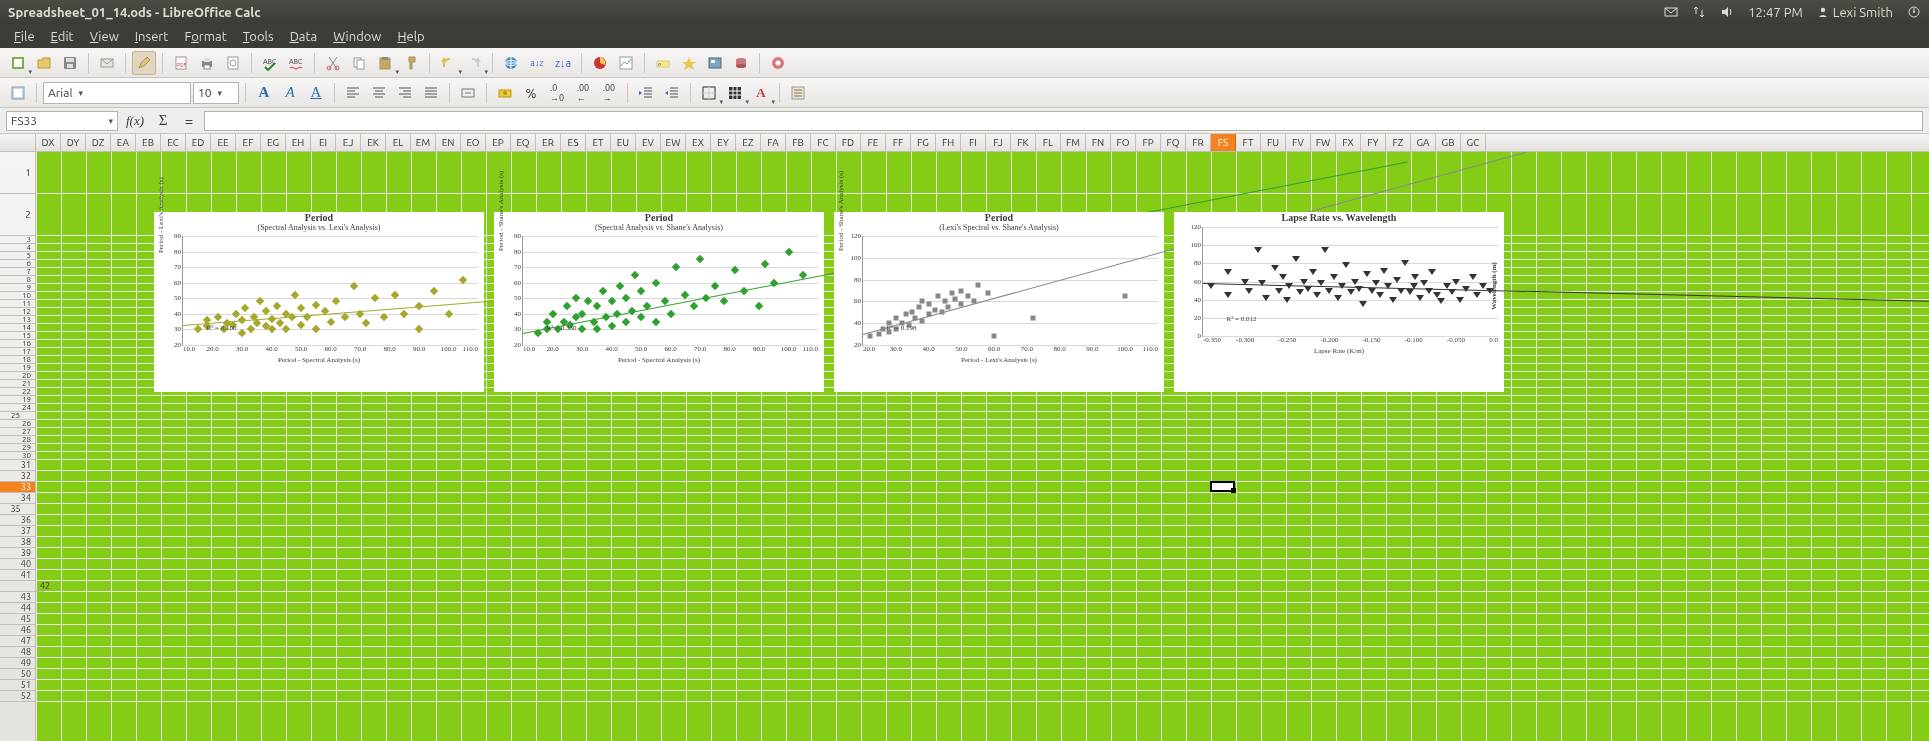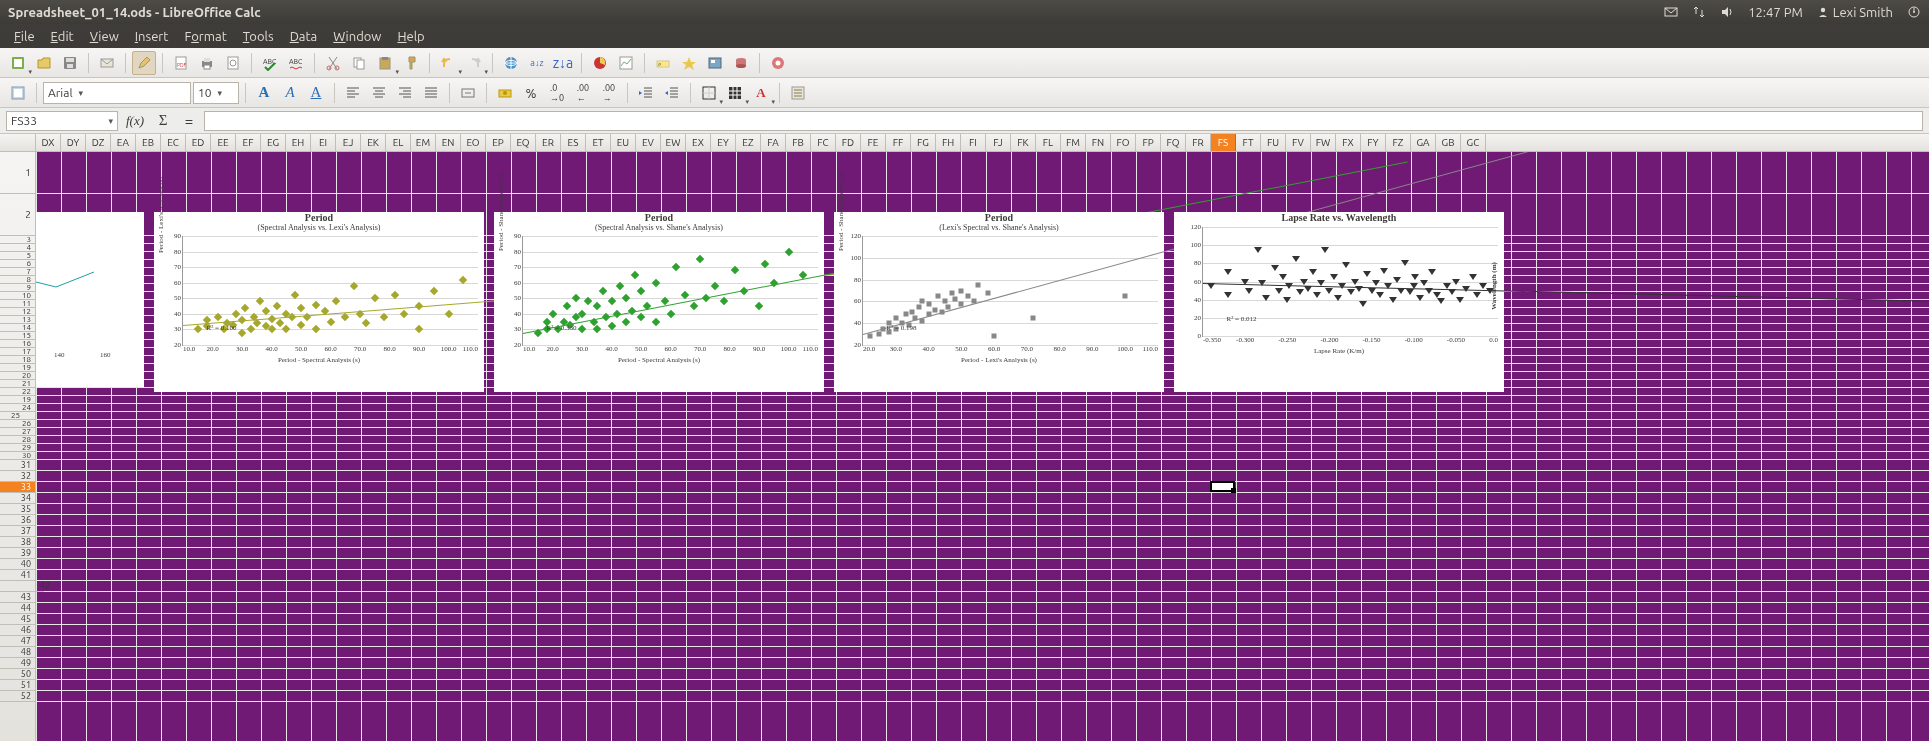--- a/index.html
+++ b/index.html
@@ -31,21 +31,21 @@
 
 .formulabar { background: #ededeb; border-bottom: 1px solid #c9c6c0; height: 26px; display: flex; align-items: center; padding: 0 6px; gap: 6px; }
 .cellref { width: 112px; height: 20px; border: 1px solid #b8b4aa; background: #fff; padding: 0 4px; display: flex; align-items: center; }
 .cellref .arrow { margin-left: auto; font-size: 9px; color: #555; }
 .fx { font-style: italic; font-family: serif; font-size: 13px; width: 22px; text-align: center; }
 .sigma { font-family: serif; font-size: 15px; width: 22px; text-align: center; }
 .eq { font-size: 15px; width: 18px; text-align: center; }
 .formula-input { flex: 1; height: 20px; border: 1px solid #b8b4aa; background: #fff; }
 
 
-.sheet { position: relative; background: #701a75; height: calc(741px - 24px - 24px - 30px - 30px - 26px); overflow: hidden; }
+.sheet { position: relative; background: #84cc16; height: calc(741px - 24px - 24px - 30px - 30px - 26px); overflow: hidden; }
 .colhdrs { position: absolute; top: 0; left: 36px; right: 0; height: 18px; background: linear-gradient(#f5f4f2,#e4e2dd); border-bottom: 1px solid #c0beb8; display: flex; z-index: 5; }
 .colhdr { width: 25.0px; border-right: 1px solid #c0beb8; text-align: center; font-size: 10px; color: #333; line-height: 18px; flex-shrink: 0; }
 .colhdr.sel { background: #f58220; color: #fff; border-right-color: #d86600; }
 .corner { position: absolute; top: 0; left: 0; width: 36px; height: 18px; background: linear-gradient(#f5f4f2,#e4e2dd); border-right: 1px solid #c0beb8; border-bottom: 1px solid #c0beb8; z-index: 6; }
 .rowhdrs { position: absolute; top: 18px; left: 0; width: 36px; bottom: 0; background: linear-gradient(#f5f4f2,#e4e2dd); border-right: 1px solid #c0beb8; z-index: 5; }
 .rowhdr { border-bottom: 1px solid #c0beb8; text-align: right; padding-right: 4px; font-size: 10px; color: #333; }
 .rowhdr.h-tall { height: 42px; line-height: 42px; }
 .rowhdr.h-norm { height: 8px; line-height: 8px; font-size: 8px; }
 .rowhdr.h-med { height: 11px; line-height: 11px; font-size: 9px; }
 .rowhdr.sel { background: #f58220; color: #fff; }
@@ -245,21 +245,21 @@
       <svg width="16" height="16">
         <circle cx="8" cy="8" r="6" fill="#4a90c7"></circle>
         <ellipse cx="8" cy="8" rx="6" ry="2.5" fill="none" stroke="#fff"></ellipse>
         <path d="M8 2 L8 14 M2 8 L14 8" stroke="#fff"></path>
       </svg>
     </span>
   <span class="tbtn">
       <text style="font-size:9px;color:#36c">a↓z</text>
     </span>
   <span class="tbtn">
-      <text style="font-size:14px;color:#36c">z↓a</text>
+      <text style="font-size:11px;color:#36c">z↓a</text>
     </span>
   <span class="sep"></span>
   <span class="tbtn">
       <svg width="16" height="16">
         <circle cx="8" cy="8" r="6" fill="#c33"></circle>
         <path d="M8 8 L8 2 A6 6 0 0 1 13 10 Z" fill="#ec5"></path>
       </svg>
     </span>
   <span class="tbtn">
       <svg width="16" height="16">
@@ -518,49 +518,41 @@
       <div class="rowhdr h-norm" style="height: 8px; line-height: 8px; text-align: center;">25</div>
       <div class="rowhdr h-norm" style="height: 8px; line-height: 8px;">26</div>
       <div class="rowhdr h-norm" style="height: 8px; line-height: 8px;">27</div>
       <div class="rowhdr h-norm" style="height: 8px; line-height: 8px;">28</div>
       <div class="rowhdr h-norm" style="height: 8px; line-height: 8px;">29</div>
       <div class="rowhdr h-norm" style="height: 8px; line-height: 8px;">30</div>
       <div class="rowhdr h-med" style="height: 11px; line-height: 11px;">31</div>
       <div class="rowhdr h-med" style="height: 11px; line-height: 11px;">32</div>
       <div class="rowhdr h-med sel" style="height: 11px; line-height: 11px;">33</div>
       <div class="rowhdr h-med" style="height: 11px; line-height: 11px;">34</div>
-      <div class="rowhdr h-med" style="height: 11px; line-height: 11px;">35</div>
+      <div class="rowhdr h-med" style="height: 11px; line-height: 11px; text-align: center;">35</div>
       <div class="rowhdr h-med" style="height: 11px; line-height: 11px;">36</div>
       <div class="rowhdr h-med" style="height: 11px; line-height: 11px;">37</div>
       <div class="rowhdr h-med" style="height: 11px; line-height: 11px;">38</div>
       <div class="rowhdr h-med" style="height: 11px; line-height: 11px;">39</div>
       <div class="rowhdr h-med" style="height: 11px; line-height: 11px;">40</div>
       <div class="rowhdr h-med" style="height: 11px; line-height: 11px;">41</div>
       <div class="rowhdr h-med" style="height: 11px; line-height: 11px; padding-left: 40px;">42</div>
       <div class="rowhdr h-med" style="height: 11px; line-height: 11px;">43</div>
       <div class="rowhdr h-med" style="height: 11px; line-height: 11px;">44</div>
       <div class="rowhdr h-med" style="height: 11px; line-height: 11px;">45</div>
       <div class="rowhdr h-med" style="height: 11px; line-height: 11px;">46</div>
       <div class="rowhdr h-med" style="height: 11px; line-height: 11px;">47</div>
       <div class="rowhdr h-med" style="height: 11px; line-height: 11px;">48</div>
       <div class="rowhdr h-med" style="height: 11px; line-height: 11px;">49</div>
       <div class="rowhdr h-med" style="height: 11px; line-height: 11px;">50</div>
       <div class="rowhdr h-med" style="height: 11px; line-height: 11px;">51</div>
       <div class="rowhdr h-med" style="height: 11px; line-height: 11px;">52</div>
     </div>
   <div class="grid" id="grid" style="background-image: linear-gradient(transparent 41px, rgb(230, 230, 230) 41px, rgb(230, 230, 230) 42px, transparent 42px, transparent 83px, rgb(230, 230, 230) 83px, rgb(230, 230, 230) 84px, transparent 84px, transparent 91px, rgb(230, 230, 230) 91px, rgb(230, 230, 230) 92px, transparent 92px, transparent 99px, rgb(230, 230, 230) 99px, rgb(230, 230, 230) 100px, transparent 100px, transparent 107px, rgb(230, 230, 230) 107px, rgb(230, 230, 230) 108px, transparent 108px, transparent 115px, rgb(230, 230, 230) 115px, rgb(230, 230, 230) 116px, transparent 116px, transparent 123px, rgb(230, 230, 230) 123px, rgb(230, 230, 230) 124px, transparent 124px, transparent 131px, rgb(230, 230, 230) 131px, rgb(230, 230, 230) 132px, transparent 132px, transparent 139px, rgb(230, 230, 230) 139px, rgb(230, 230, 230) 140px, transparent 140px, transparent 147px, rgb(230, 230, 230) 147px, rgb(230, 230, 230) 148px, transparent 148px, transparent 155px, rgb(230, 230, 230) 155px, rgb(230, 230, 230) 156px, transparent 156px, transparent 163px, rgb(230, 230, 230) 163px, rgb(230, 230, 230) 164px, transparent 164px, transparent 171px, rgb(230, 230, 230) 171px, rgb(230, 230, 230) 172px, transparent 172px, transparent 179px, rgb(230, 230, 230) 179px, rgb(230, 230, 230) 180px, transparent 180px, transparent 187px, rgb(230, 230, 230) 187px, rgb(230, 230, 230) 188px, transparent 188px, transparent 195px, rgb(230, 230, 230) 195px, rgb(230, 230, 230) 196px, transparent 196px, transparent 203px, rgb(230, 230, 230) 203px, rgb(230, 230, 230) 204px, transparent 204px, transparent 211px, rgb(230, 230, 230) 211px, rgb(230, 230, 230) 212px, transparent 212px, transparent 219px, rgb(230, 230, 230) 219px, rgb(230, 230, 230) 220px, transparent 220px, transparent 227px, rgb(230, 230, 230) 227px, rgb(230, 230, 230) 228px, transparent 228px, transparent 235px, rgb(230, 230, 230) 235px, rgb(230, 230, 230) 236px, transparent 236px, transparent 243px, rgb(230, 230, 230) 243px, rgb(230, 230, 230) 244px, transparent 244px, transparent 251px, rgb(230, 230, 230) 251px, rgb(230, 230, 230) 252px, transparent 252px, transparent 259px, rgb(230, 230, 230) 259px, rgb(230, 230, 230) 260px, transparent 260px, transparent 267px, rgb(230, 230, 230) 267px, rgb(230, 230, 230) 268px, transparent 268px, transparent 275px, rgb(230, 230, 230) 275px, rgb(230, 230, 230) 276px, transparent 276px, transparent 283px, rgb(230, 230, 230) 283px, rgb(230, 230, 230) 284px, transparent 284px, transparent 291px, rgb(230, 230, 230) 291px, rgb(230, 230, 230) 292px, transparent 292px, transparent 299px, rgb(230, 230, 230) 299px, rgb(230, 230, 230) 300px, transparent 300px, transparent 307px, rgb(230, 230, 230) 307px, rgb(230, 230, 230) 308px, transparent 308px, transparent 318px, rgb(230, 230, 230) 318px, rgb(230, 230, 230) 319px, transparent 319px, transparent 329px, rgb(230, 230, 230) 329px, rgb(230, 230, 230) 330px, transparent 330px, transparent 340px, rgb(230, 230, 230) 340px, rgb(230, 230, 230) 341px, transparent 341px, transparent 351px, rgb(230, 230, 230) 351px, rgb(230, 230, 230) 352px, transparent 352px, transparent 362px, rgb(230, 230, 230) 362px, rgb(230, 230, 230) 363px, transparent 363px, transparent 373px, rgb(230, 230, 230) 373px, rgb(230, 230, 230) 374px, transparent 374px, transparent 384px, rgb(230, 230, 230) 384px, rgb(230, 230, 230) 385px, transparent 385px, transparent 395px, rgb(230, 230, 230) 395px, rgb(230, 230, 230) 396px, transparent 396px, transparent 406px, rgb(230, 230, 230) 406px, rgb(230, 230, 230) 407px, transparent 407px, transparent 417px, rgb(230, 230, 230) 417px, rgb(230, 230, 230) 418px, transparent 418px, transparent 428px, rgb(230, 230, 230) 428px, rgb(230, 230, 230) 429px, transparent 429px, transparent 439px, rgb(230, 230, 230) 439px, rgb(230, 230, 230) 440px, transparent 440px, transparent 450px, rgb(230, 230, 230) 450px, rgb(230, 230, 230) 451px, transparent 451px, transparent 461px, rgb(230, 230, 230) 461px, rgb(230, 230, 230) 462px, transparent 462px, transparent 472px, rgb(230, 230, 230) 472px, rgb(230, 230, 230) 473px, transparent 473px, transparent 483px, rgb(230, 230, 230) 483px, rgb(230, 230, 230) 484px, transparent 484px, transparent 494px, rgb(230, 230, 230) 494px, rgb(230, 230, 230) 495px, transparent 495px, transparent 505px, rgb(230, 230, 230) 505px, rgb(230, 230, 230) 506px, transparent 506px, transparent 516px, rgb(230, 230, 230) 516px, rgb(230, 230, 230) 517px, transparent 517px, transparent 527px, rgb(230, 230, 230) 527px, rgb(230, 230, 230) 528px, transparent 528px, transparent 538px, rgb(230, 230, 230) 538px, rgb(230, 230, 230) 539px, transparent 539px, transparent 549px, rgb(230, 230, 230) 549px, rgb(230, 230, 230) 550px, transparent 550px), linear-gradient(90deg, rgb(230, 230, 230) 1px, transparent 1px); background-size: auto, 25px 100%;">
 
-    <div class="minichart" style="left:0;top:60px;width:108px;height:175px;">
-      <svg width="108" height="140" style="position:absolute;top:0;left:0">
-        <line x1="0" y1="70" x2="20" y2="75" class="mline"></line>
-        <line x1="20" y1="75" x2="58" y2="60" class="mline"></line>
-      </svg>
-      <div style="position:absolute;bottom:28px;left:18px;font-size:7px;font-family:serif">140</div>
-      <div style="position:absolute;bottom:28px;left:64px;font-size:7px;font-family:serif">160</div>
-    </div>
 
     <div class="chart" id="c1" style="left:118px;top:60px;width:330px;height:180px">
         <div class="ctitle">Period</div>
         <div class="csub">(Spectral Analysis vs. Lexi's Analysis)</div>
         <div class="plot">
           <div class="gridline" style="top:100%"></div>
           <div class="ytick" style="top:100%">20</div>
           <div class="gridline" style="top:85.71428571428572%"></div>
           <div class="ytick" style="top:85.71428571428572%">30</div>
           <div class="gridline" style="top:71.42857142857143%"></div>

